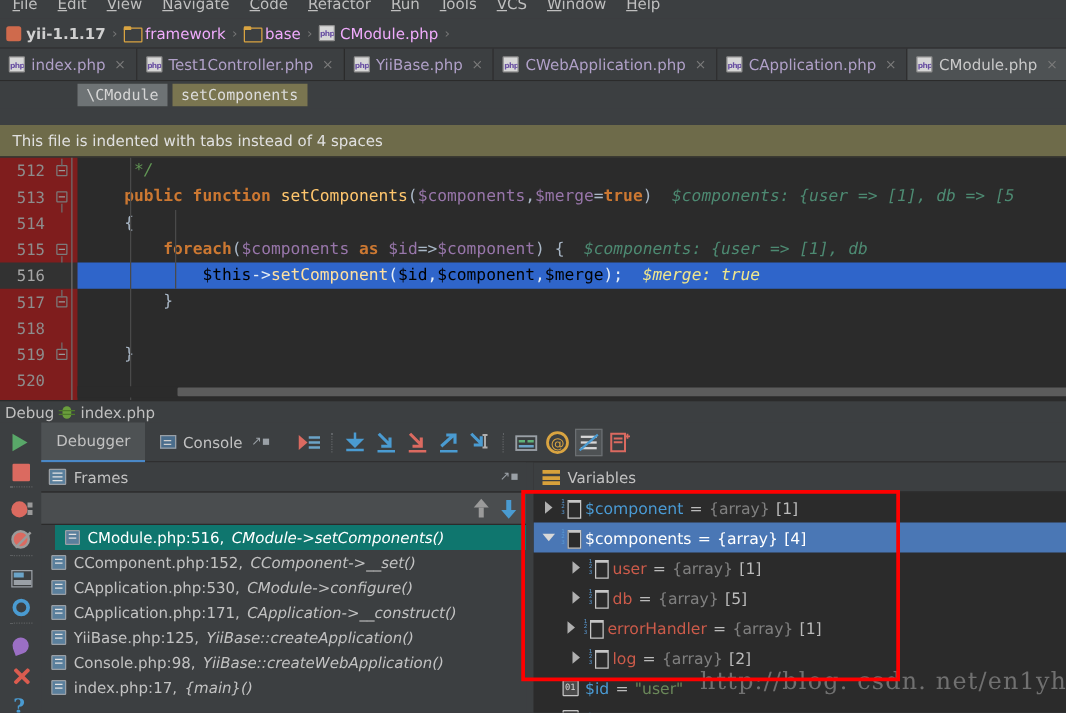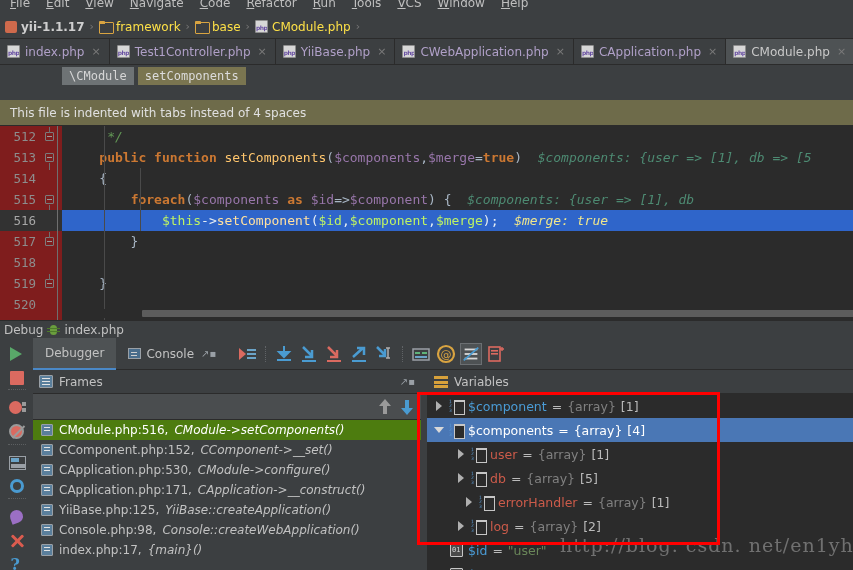--- a/index.html
+++ b/index.html
@@ -25,21 +25,21 @@
   }
   .menu-item u { text-decoration: underline; }
 
   
   .navbar {
     position: absolute; left: 0; top: 15px; width: 853px; height: 24px;
     background: #3c3f41; display: flex; align-items: center; padding-left: 2px;
     border-bottom: 1px solid #2b2b2b;
   }
   .crumb { display: flex; align-items: center; gap: 4px; padding: 0 3px; }
-  .crumb-label { font-size: 12px; color: #fde047; white-space: nowrap; }
+  .crumb-label { font-size: 12px; color: #f0abfc; white-space: nowrap; }
   .crumb-label.bold { font-weight: bold; color: #cfcfcf; }
   .crumb-sep { color: #777; font-size: 11px; padding: 0 2px; }
 
   .ic { display: inline-block; vertical-align: middle; flex: 0 0 auto; }
   .ic-folder {
     width: 13px; height: 11px; position: relative;
   }
   .ic-folder:before {
     content: ''; position: absolute; left: 0; top: 1px; width: 13px; height: 10px;
     border: 1px solid #d9a441; background: #3c3f41; border-radius: 1px;
@@ -143,21 +143,21 @@
     position: absolute; top: 0; width: 1px; height: 194px; background: #4a4a4a;
   }
   .tok-kw { color: #cc7832; font-weight: bold; }
   .tok-fn { color: #ffc66d; }
   .tok-var { color: #9876aa; }
   .tok-pun { color: #a9b7c6; }
   .tok-cmt { color: #629755; font-style: italic; }
   .tok-brace { color: #a9b7c6; }
   .hint { color: #4d8a72; font-style: italic; }
   .hl .hint { color: #f0e68c; font-style: italic; }
-  .hl .tok-var { color: #bef264; }
+  .hl .tok-var { color: #000000; }
   .hl .tok-fn { color: #ffe0a0; }
   .hl .tok-pun { color: #e6eef5; }
   .editor-hscroll {
     position: absolute; left: 62px; bottom: 2px; right: 2px; height: 9px;
     background: #2b2b2b;
   }
   .editor-hscroll .thumb {
     position: absolute; left: 80px; top: 1px; width: 740px; height: 7px;
     background: #5c5c5c; border-radius: 1px;
   }
@@ -320,21 +320,21 @@
   }
   .down-arrow:after {
     content: ''; position: absolute; left: 4px; top: 1px; width: 4px; height: 8px;
     background: #4a9bd1;
   }
   .frames-list { background: #3c3f41; }
   .frame-row {
     height: 20px; display: flex; align-items: center; gap: 6px; padding-left: 8px;
     font-size: 12px; white-space: nowrap;
   }
-  .frame-row.sel { background: #4d7c0f; }
+  .frame-row.sel { background: #0f766e; margin-left: 11px; }
   .frame-file { color: #c2c2c2; }
   .frame-row.sel .frame-file { color: #ffffff; }
   .frame-fn { color: #c2c2c2; font-style: italic; }
   .frame-row.sel .frame-fn { color: #ffffff; }
   .ic-frame-sm {
     width: 12px; height: 12px; border: 1px solid #9aa0a6; background: #5a7f9c;
     border-radius: 1px; flex: 0 0 auto; position: relative;
   }
   .ic-frame-sm:after {
     content: ''; position: absolute; left: 2px; top: 2px; width: 6px; height: 1px;
@@ -704,21 +704,21 @@
           <span class="frame-fn">CApplication-&gt;__construct()</span>
         </div>
         <div class="frame-row">
           <span class="ic-frame-sm"></span>
           <span class="frame-file">YiiBase.php:125,</span>
           <span class="frame-fn">YiiBase::createApplication()</span>
         </div>
         <div class="frame-row">
           <span class="ic-frame-sm"></span>
           <span class="frame-file">Console.php:98,</span>
-          <span class="frame-fn">Console::createWebApplication()</span>
+          <span class="frame-fn">YiiBase::createWebApplication()</span>
         </div>
         <div class="frame-row">
           <span class="ic-frame-sm"></span>
           <span class="frame-file">index.php:17,</span>
           <span class="frame-fn">{main}()</span>
         </div>
       </div>
   </div>
 
   <div class="vsplit"></div>
@@ -754,21 +754,21 @@
           <span class="v-count">[1]</span>
         </div>
         <div class="var-row" style="padding-left: 28px;">
           <span class="tw closed"></span>
           <span class="ic-array"></span>
           <span class="v-name-red">db</span>
           <span class="v-eq">=</span>
           <span class="v-type">{array}</span>
           <span class="v-count">[5]</span>
         </div>
-        <div class="var-row" style="padding-left: 36px;">
+        <div class="var-row" style="padding-left: 24px;">
           <span class="tw closed"></span>
           <span class="ic-array"></span>
           <span class="v-name-red">errorHandler</span>
           <span class="v-eq">=</span>
           <span class="v-type">{array}</span>
           <span class="v-count">[1]</span>
         </div>
         <div class="var-row" style="padding-left: 28px;">
           <span class="tw closed"></span>
           <span class="ic-array"></span>

